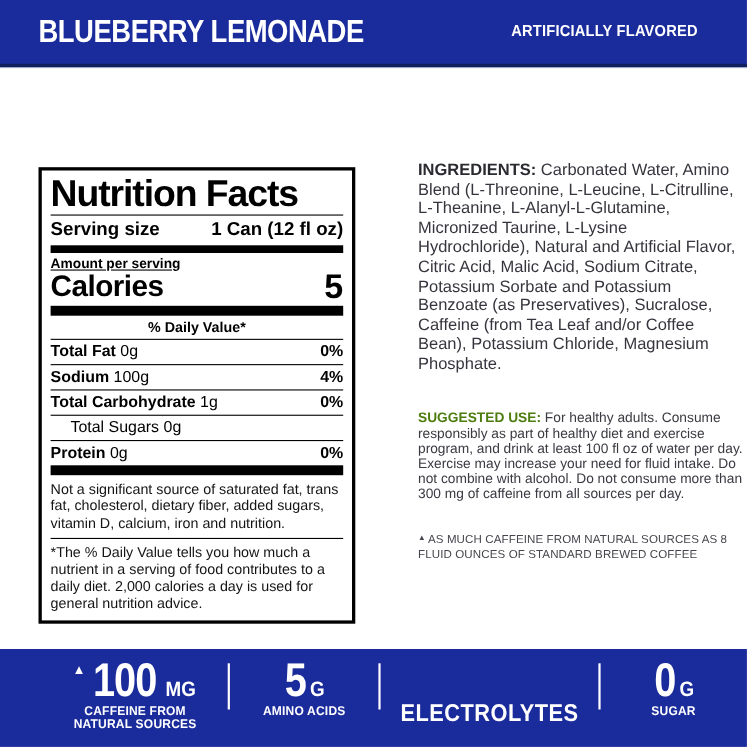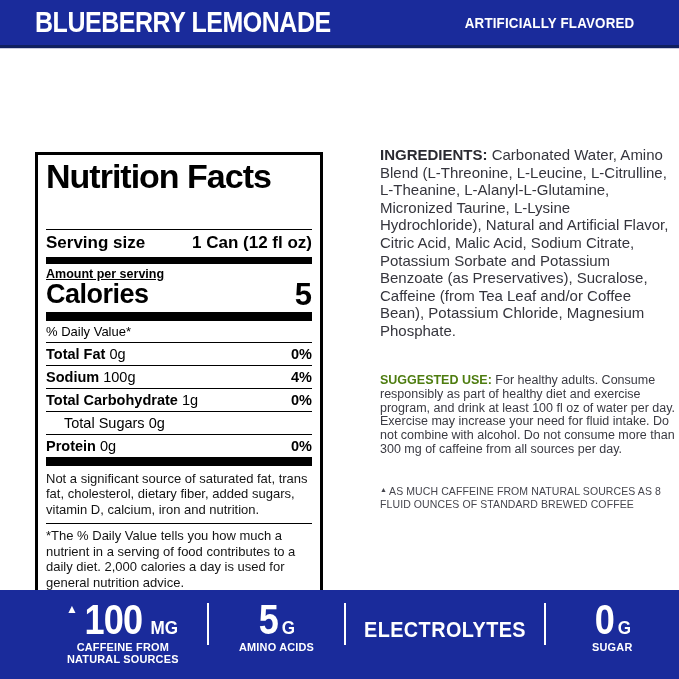--- a/index.html
+++ b/index.html
@@ -1,46 +1,46 @@
 <!DOCTYPE html>
 <html><head>
 <meta charset="utf-8">
 <style>
   * { margin:0; padding:0; box-sizing:border-box; }
   html,body { width:679px; height:679px; background:#ffffff; overflow:hidden;
               font-family:"Liberation Sans", sans-serif; }
   #label { position:relative; width:679px; height:679px; background:#ffffff; }
 
   
-  .topbar { position:absolute; left:0; top:0; width:679px; height:48px;
+  .topbar { position:absolute; left:0; top:0; width:679px; height:61px;
             background:#1a2b9b; border-bottom:3px solid #10205f;
             box-shadow:0 1px 0 #c9cbde;
             display:flex; align-items:center; justify-content:space-between;
             padding:0 45px 0 35px; }
   .flavor-title { color:#ffffff; font-weight:900; font-size:29px; letter-spacing:-0.5px;
                   transform:scaleX(0.86); transform-origin:left center; white-space:nowrap; }
   .flavor-note  { color:#ffffff; font-weight:700; font-size:14.5px; letter-spacing:0.2px;
                   transform:scaleX(0.92); transform-origin:right center; white-space:nowrap; }
 
   
   .nf-box { position:absolute; left:35px; top:152px; width:288px;
             border:3px solid #000; background:#fff; padding:3px 8px 7px; color:#000; }
   .nf-title { font-weight:900; font-size:34px; letter-spacing:-1px; line-height:1.08;
               white-space:nowrap; }
   .nf-serving { display:flex; justify-content:space-between; align-items:baseline;
                 border-top:1px solid #000; font-weight:700; font-size:17px;
-                padding:3px 0 4px;margin-top:34px; }
+                padding:3px 0 4px; }
   .nf-bar { height:7px; background:#000; }
   .nf-bar-thick { height:9px; background:#000; }
   .nf-amount { font-weight:700; font-size:12.5px; padding-top:3px;text-decoration:underline; }
   .nf-cal { display:flex; justify-content:space-between; align-items:flex-start;
             padding-bottom:3px; }
   .nf-cal-label { font-weight:900; font-size:27px; line-height:1; letter-spacing:-0.5px; }
   .nf-cal-value { font-weight:900; font-size:31px; line-height:0.9; }
-  .nf-dvh { text-align:left; font-weight:400; font-size:13px; padding:3px 0 3px; }
+  .nf-dvh { text-align:center; font-weight:700; font-size:13px; padding:3px 0 3px; }
   .nf-row { display:flex; justify-content:space-between; align-items:flex-start;
             border-top:1px solid #000; font-size:14.5px; padding:3px 0; }
   .nf-row .b { font-weight:700; }
   .nf-sub .name-line { padding-left:18px; }
   .nf-note { font-size:13px; line-height:15.5px; padding:5px 0 6px; color:#141414; }
   .nf-foot { font-size:13px; line-height:15.5px; border-top:1px solid #000;
              padding:4px 0 1px; color:#141414; }
 
   
   .ingredients { position:absolute; left:380px; top:146px; width:292px;
@@ -52,21 +52,21 @@
   .caf-foot { position:absolute; left:380px; top:483px; width:300px;
               font-size:10.5px; line-height:13px; color:#45454d; letter-spacing:0.1px; }
   .caf-foot .tri { font-size:7px; vertical-align:3px; margin-right:2px; }
 
   
   .botbar { position:absolute; left:0; top:590px; width:679px; height:89px;
             background:#1a2b9b; display:flex; align-items:stretch; color:#fff; }
   .cell { display:flex; flex-direction:column; align-items:center; padding-top:11px; }
   .cell-1 { width:207px; padding-left:38px; }
   .cell-2 { width:135px; }
-  .cell-3 { width:198px; justify-content:flex-start; padding-top:27px; }
+  .cell-3 { width:198px; justify-content:center; padding-top:27px; }
   .cell-4 { width:133px; }
   .vdiv { width:2px; background:#ffffff; height:42px; margin-top:13px; }
   .bignum-row { display:flex; align-items:flex-end; line-height:0.85; }
   .bignum { font-weight:900; font-size:43px; letter-spacing:-1px; display:inline-block;
             transform:scaleX(0.84); transform-origin:center bottom; }
   .bigunit { font-weight:900; font-size:19px; margin-left:1px; padding-bottom:1px;
              display:inline-block; transform:scaleX(0.9); }
   .marker { font-size:12px; line-height:1; align-self:flex-start; margin:2px 1px 0 0; }
   .smlabel { font-weight:700; font-size:11.5px; line-height:12.5px; text-align:center;
              margin-top:3px; letter-spacing:0.2px; transform:scaleX(0.95); }

